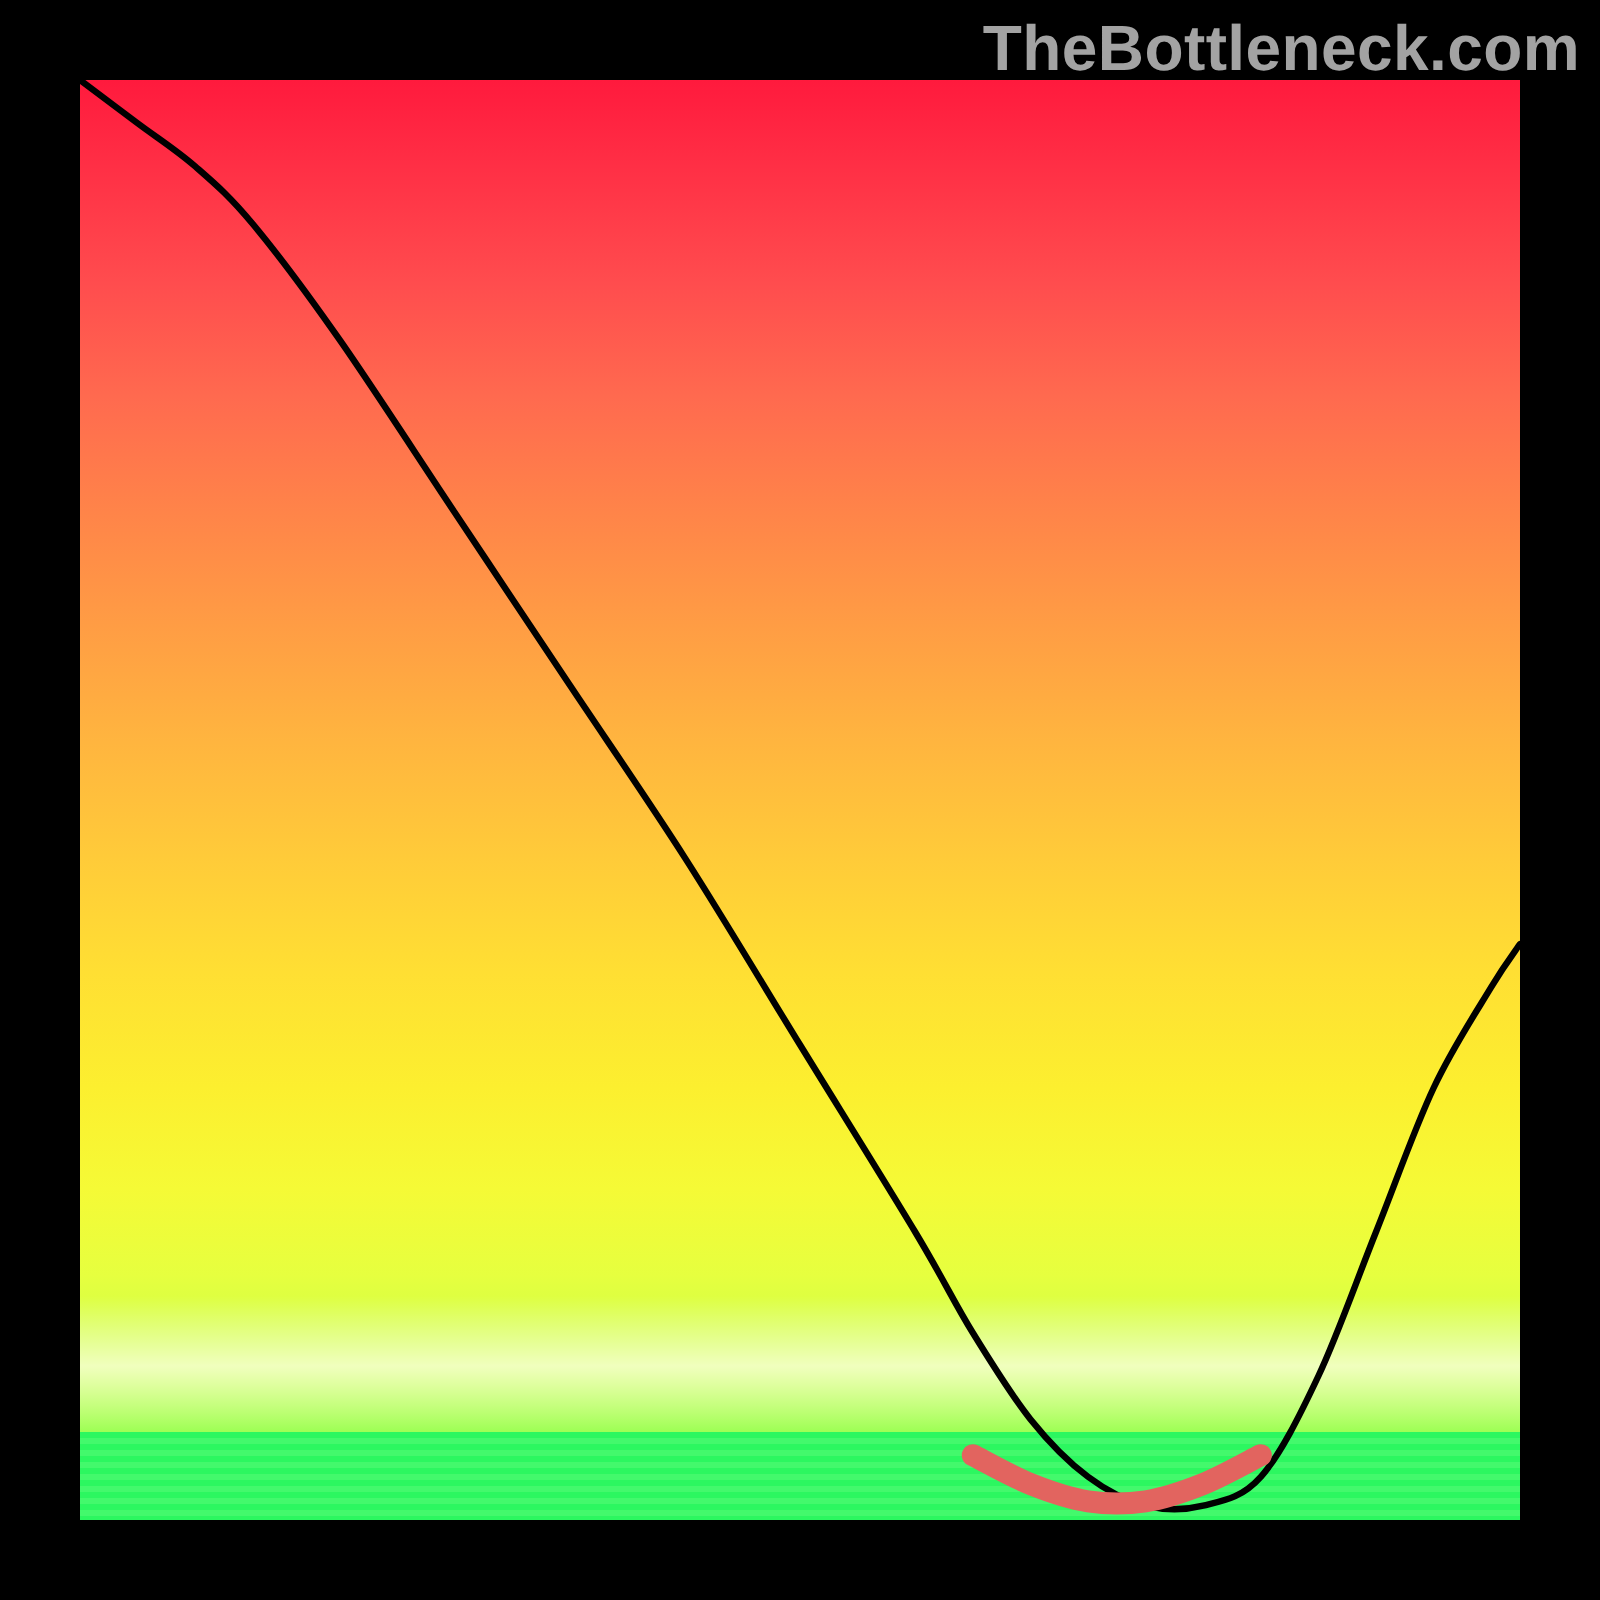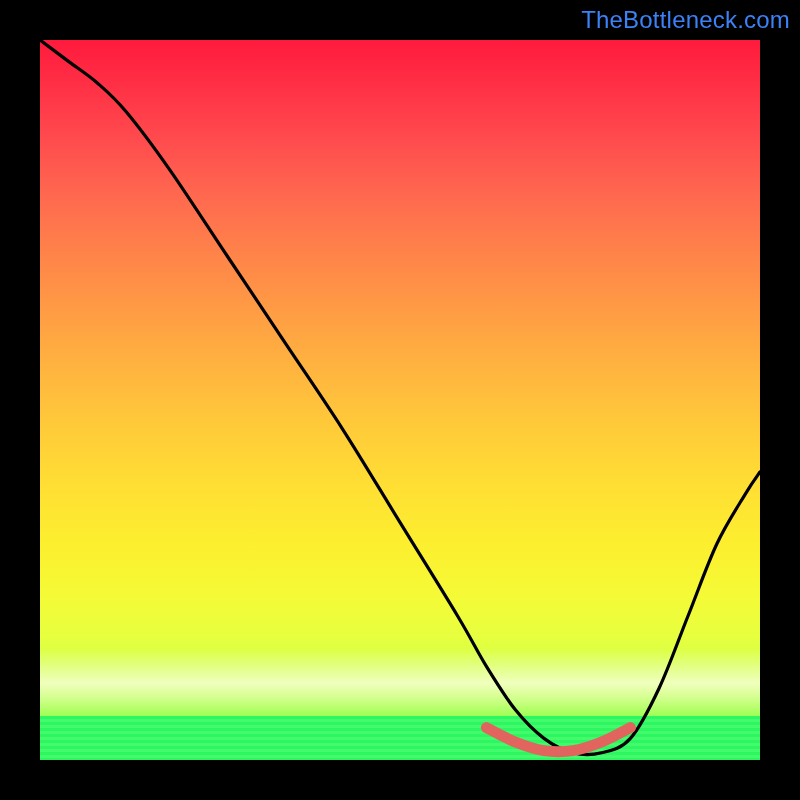--- a/index.html
+++ b/index.html
@@ -70,23 +70,23 @@
       #2cf760 0px,
       #2cf760 3px,
       #43f96c 3px,
       #43f96c 6px
     );
   }
   .watermark {
     position: absolute;
     top: 6px;
     right: 10px;
-    color: #3b82f6;
-    font-size: 24px;
-    font-weight: 400;
+    color: #a3a3a3;
+    font-size: 32px;
+    font-weight: 700;
     letter-spacing: 0.2px;
   }
   svg.curve {
     position: absolute;
     left: 0;
     top: 0;
     width: 720px;
     height: 720px;
   }
 </style>

